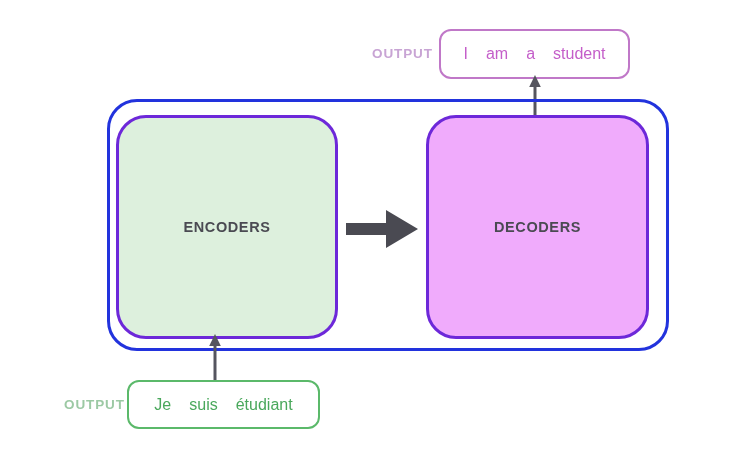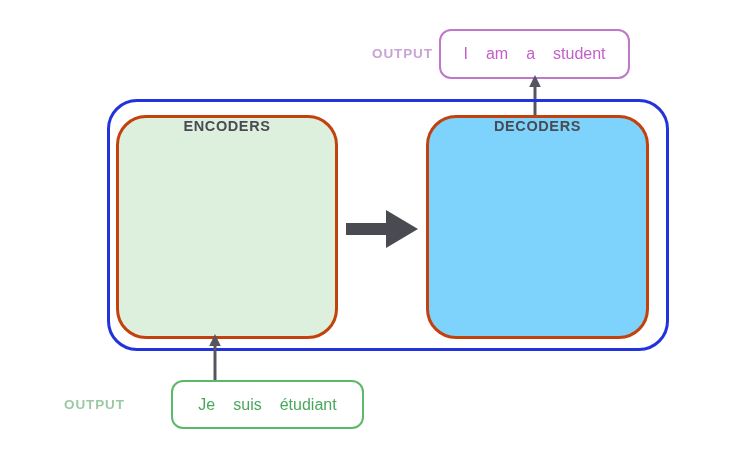--- a/index.html
+++ b/index.html
@@ -29,24 +29,25 @@
     height: 252px;
     border: 3px solid #2233dd;
     border-radius: 30px;
     box-sizing: border-box;
     background: transparent;
   }
 
   
   .stack-box {
     position: absolute;
-    border: 3px solid #c2410c;
+    border: 3px solid #6d28d9;
     border-radius: 30px;
     box-sizing: border-box;
     display: flex;
+    align-items: center;
     justify-content: center;
   }
   .stack-label {
     font-size: 14.5px;
     font-weight: bold;
     letter-spacing: 0.6px;
     color: #4a4a52;
     user-select: none;
   }
   .encoders-box {
@@ -54,21 +55,21 @@
     top: 115px;
     width: 222px;
     height: 224px;
     background: #ddf0dd;
   }
   .decoders-box {
     left: 426px;
     top: 115px;
     width: 223px;
     height: 224px;
-    background: #7dd3fc;
+    background: #f0abfc;
   }
 
   
   .center-arrow {
     position: absolute;
     left: 346px;
     top: 206px;
     width: 74px;
     height: 46px;
   }
@@ -121,21 +122,20 @@
     border-color: #c078c8;
   }
   .output-box .token { color: #c45ec9; }
 
   .input-box {
     left: 127px;
     top: 380px;
     width: 193px;
     height: 49px;
     border-color: #5bb96a;
-    margin-left: 44px;
   }
   .input-box .token { color: #4aa85c; }
 
   
   .side-label {
     position: absolute;
     font-size: 13.5px;
     font-weight: bold;
     letter-spacing: 0.9px;
     white-space: nowrap;

